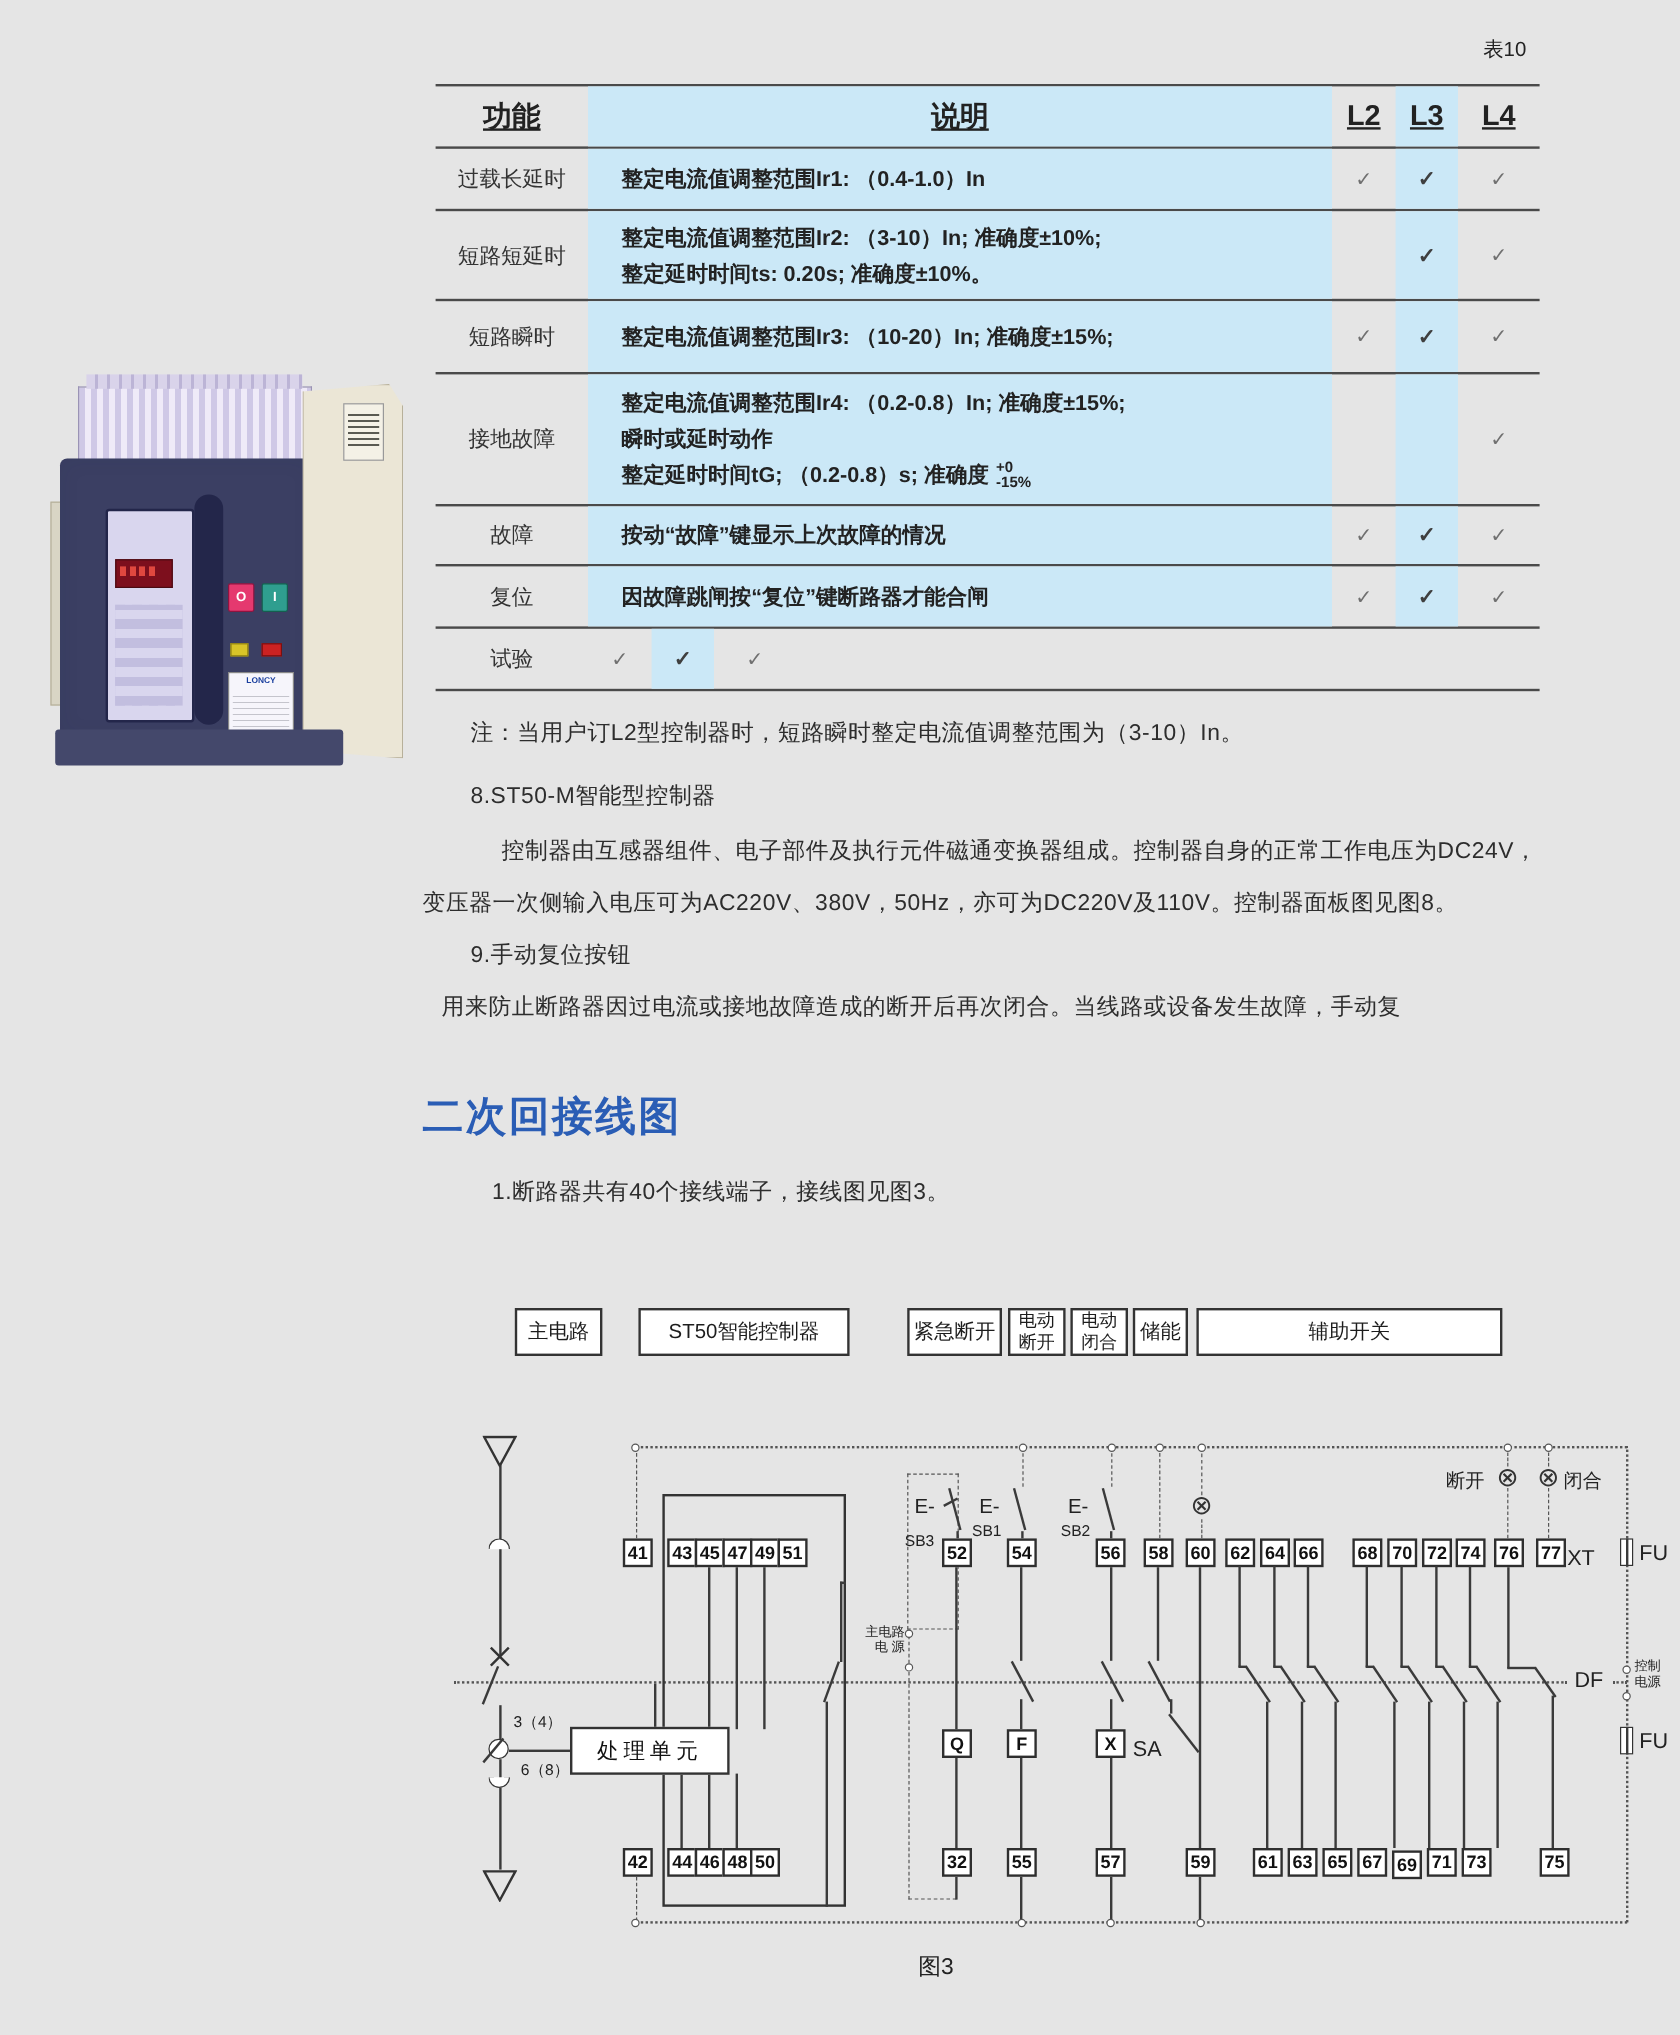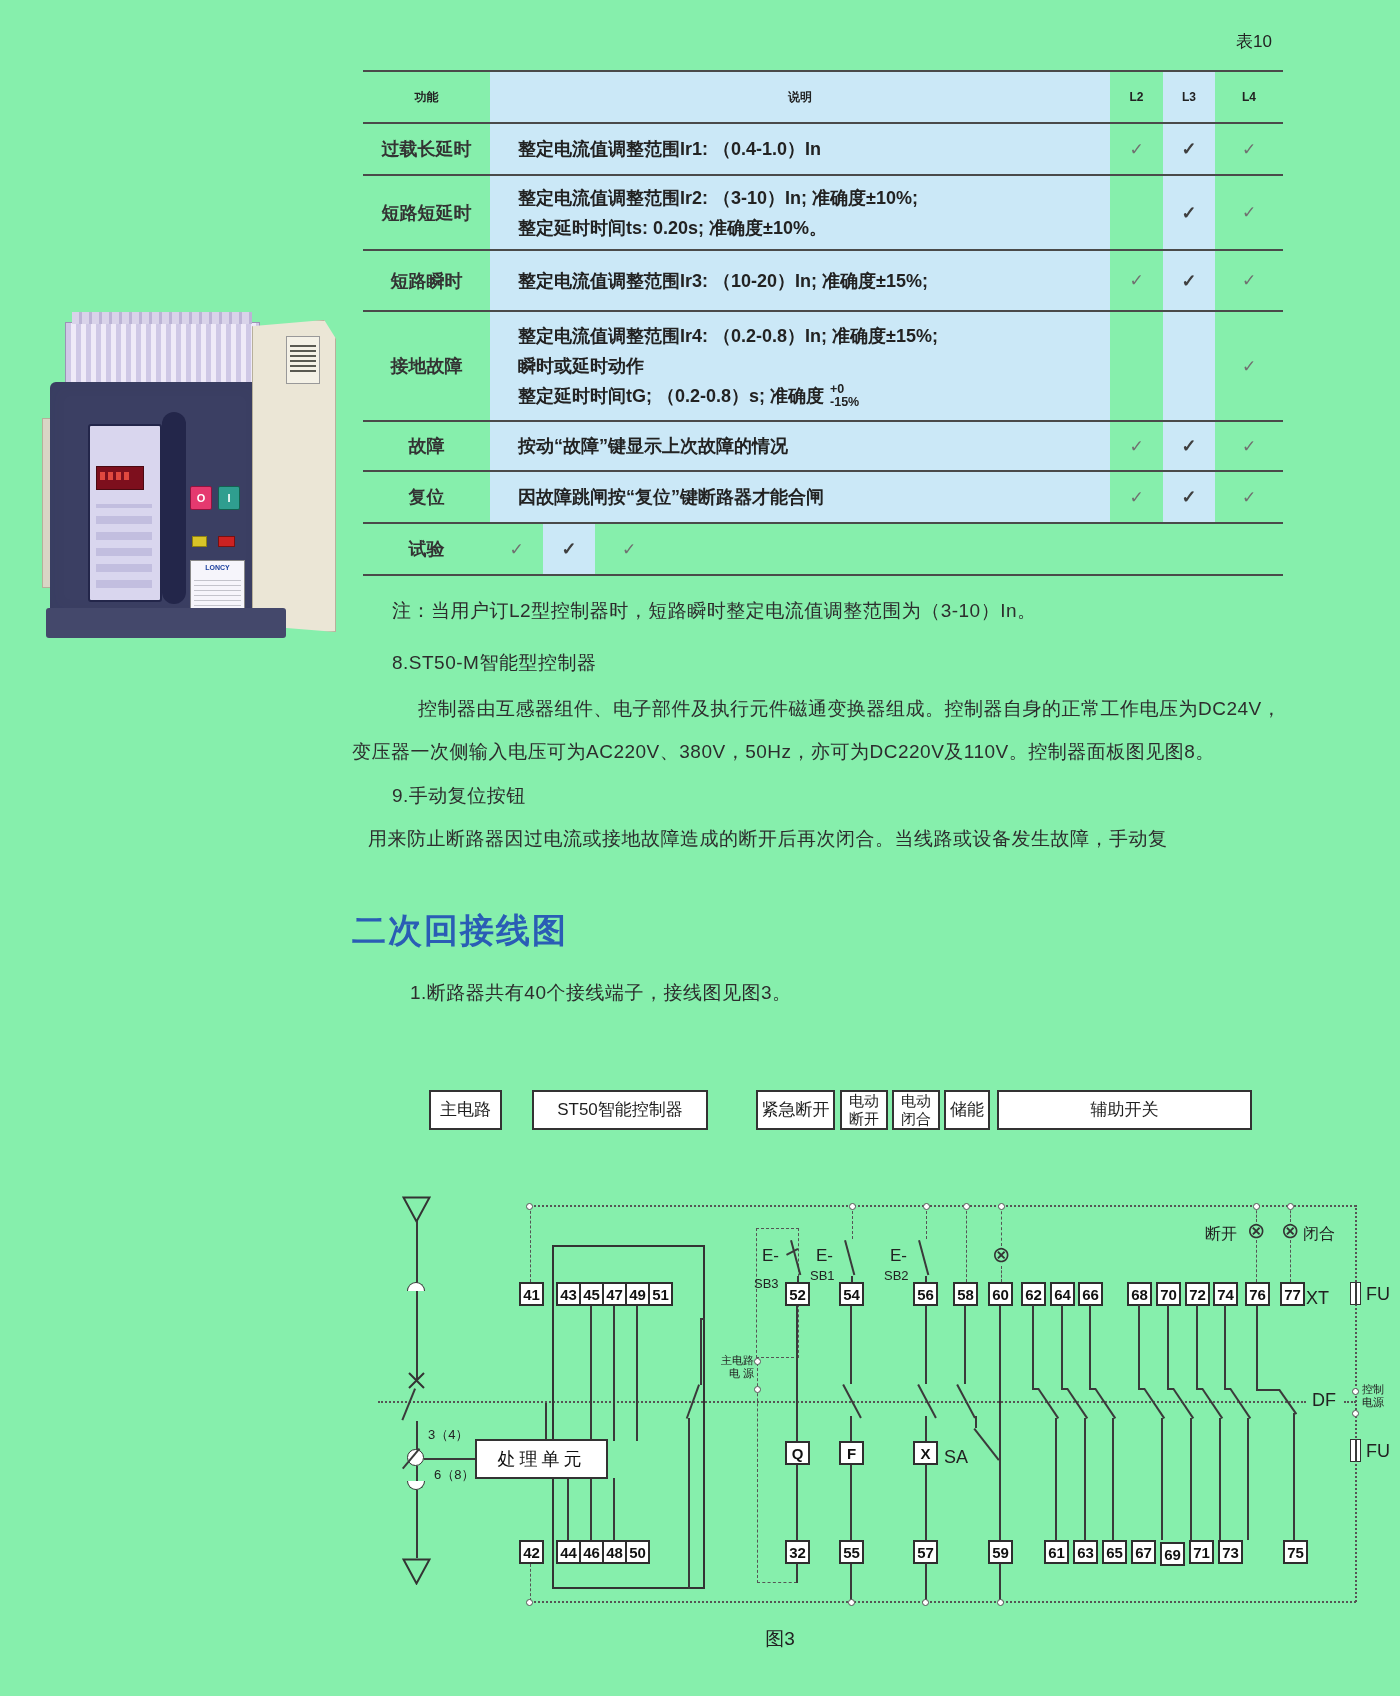--- a/index.html
+++ b/index.html
@@ -1,27 +1,27 @@
 <!DOCTYPE html>
 <html><head>
 <meta charset="utf-8">
 <style>
   html,body{margin:0;padding:0;background:#888;}
   body{font-family:"Liberation Sans",sans-serif;}
-  #page{position:relative;width:1400px;height:1696px;background:#86efac;overflow:hidden;margin:0 auto;color:#2f2f2f;}
+  #page{position:relative;width:1400px;height:1696px;background:#e5e5e5;overflow:hidden;margin:0 auto;color:#2f2f2f;}
   .abs{position:absolute;}
   
   #spec-table{position:absolute;left:363px;top:70px;width:920px;border-top:2.5px solid #4a4a4a;}
   .trow{display:flex;border-bottom:2px solid #4a4a4a;}
   .tc{box-sizing:border-box;display:flex;flex-direction:column;justify-content:center;}
-  .c-func{width:127px;align-items:center;font-size:18px;font-weight:700;color:#333;}
+  .c-func{width:127px;align-items:center;font-size:18px;font-weight:400;color:#333;}
   .c-desc{width:620px;padding-left:28px;font-size:18px;font-weight:600;color:#222;background:#cbe8f7;}
   .c-chk{align-items:center;font-size:17px;color:#777;}
   .w-l2{width:53px;} .w-l3{width:52px;background:#cbe8f7;} .w-l4{width:68px;}
-  .hdr .tc{font-size:12px;font-weight:600;color:#222;align-items:center;padding-left:0;}
+  .hdr .tc{font-size:24px;font-weight:600;color:#222;align-items:center;padding-left:0;text-decoration:underline;}
   .dline{display:flex;align-items:center;line-height:30px;}
   .tolstack{display:inline-flex;flex-direction:column;font-size:12.5px;line-height:13px;margin-left:6px;font-weight:600;}
   .ckmark{font-size:17px;color:#707070;}
   .ckmark.bold{color:#3f3f3f;font-weight:bold;font-size:18px;}
   
   .bodyline{position:absolute;font-size:19px;color:#2d2d2d;white-space:nowrap;letter-spacing:.5px;}
   .blue-head{position:absolute;font-size:34px;font-weight:bold;color:#2a5db5;letter-spacing:2px;}
   .caption{position:absolute;font-size:17px;color:#222;}
   
   .lg-box{position:absolute;box-sizing:border-box;border:2px solid #333;height:40px;display:flex;flex-direction:column;align-items:center;justify-content:center;font-size:17px;color:#1d1d1d;line-height:18px;background:#fff;}

